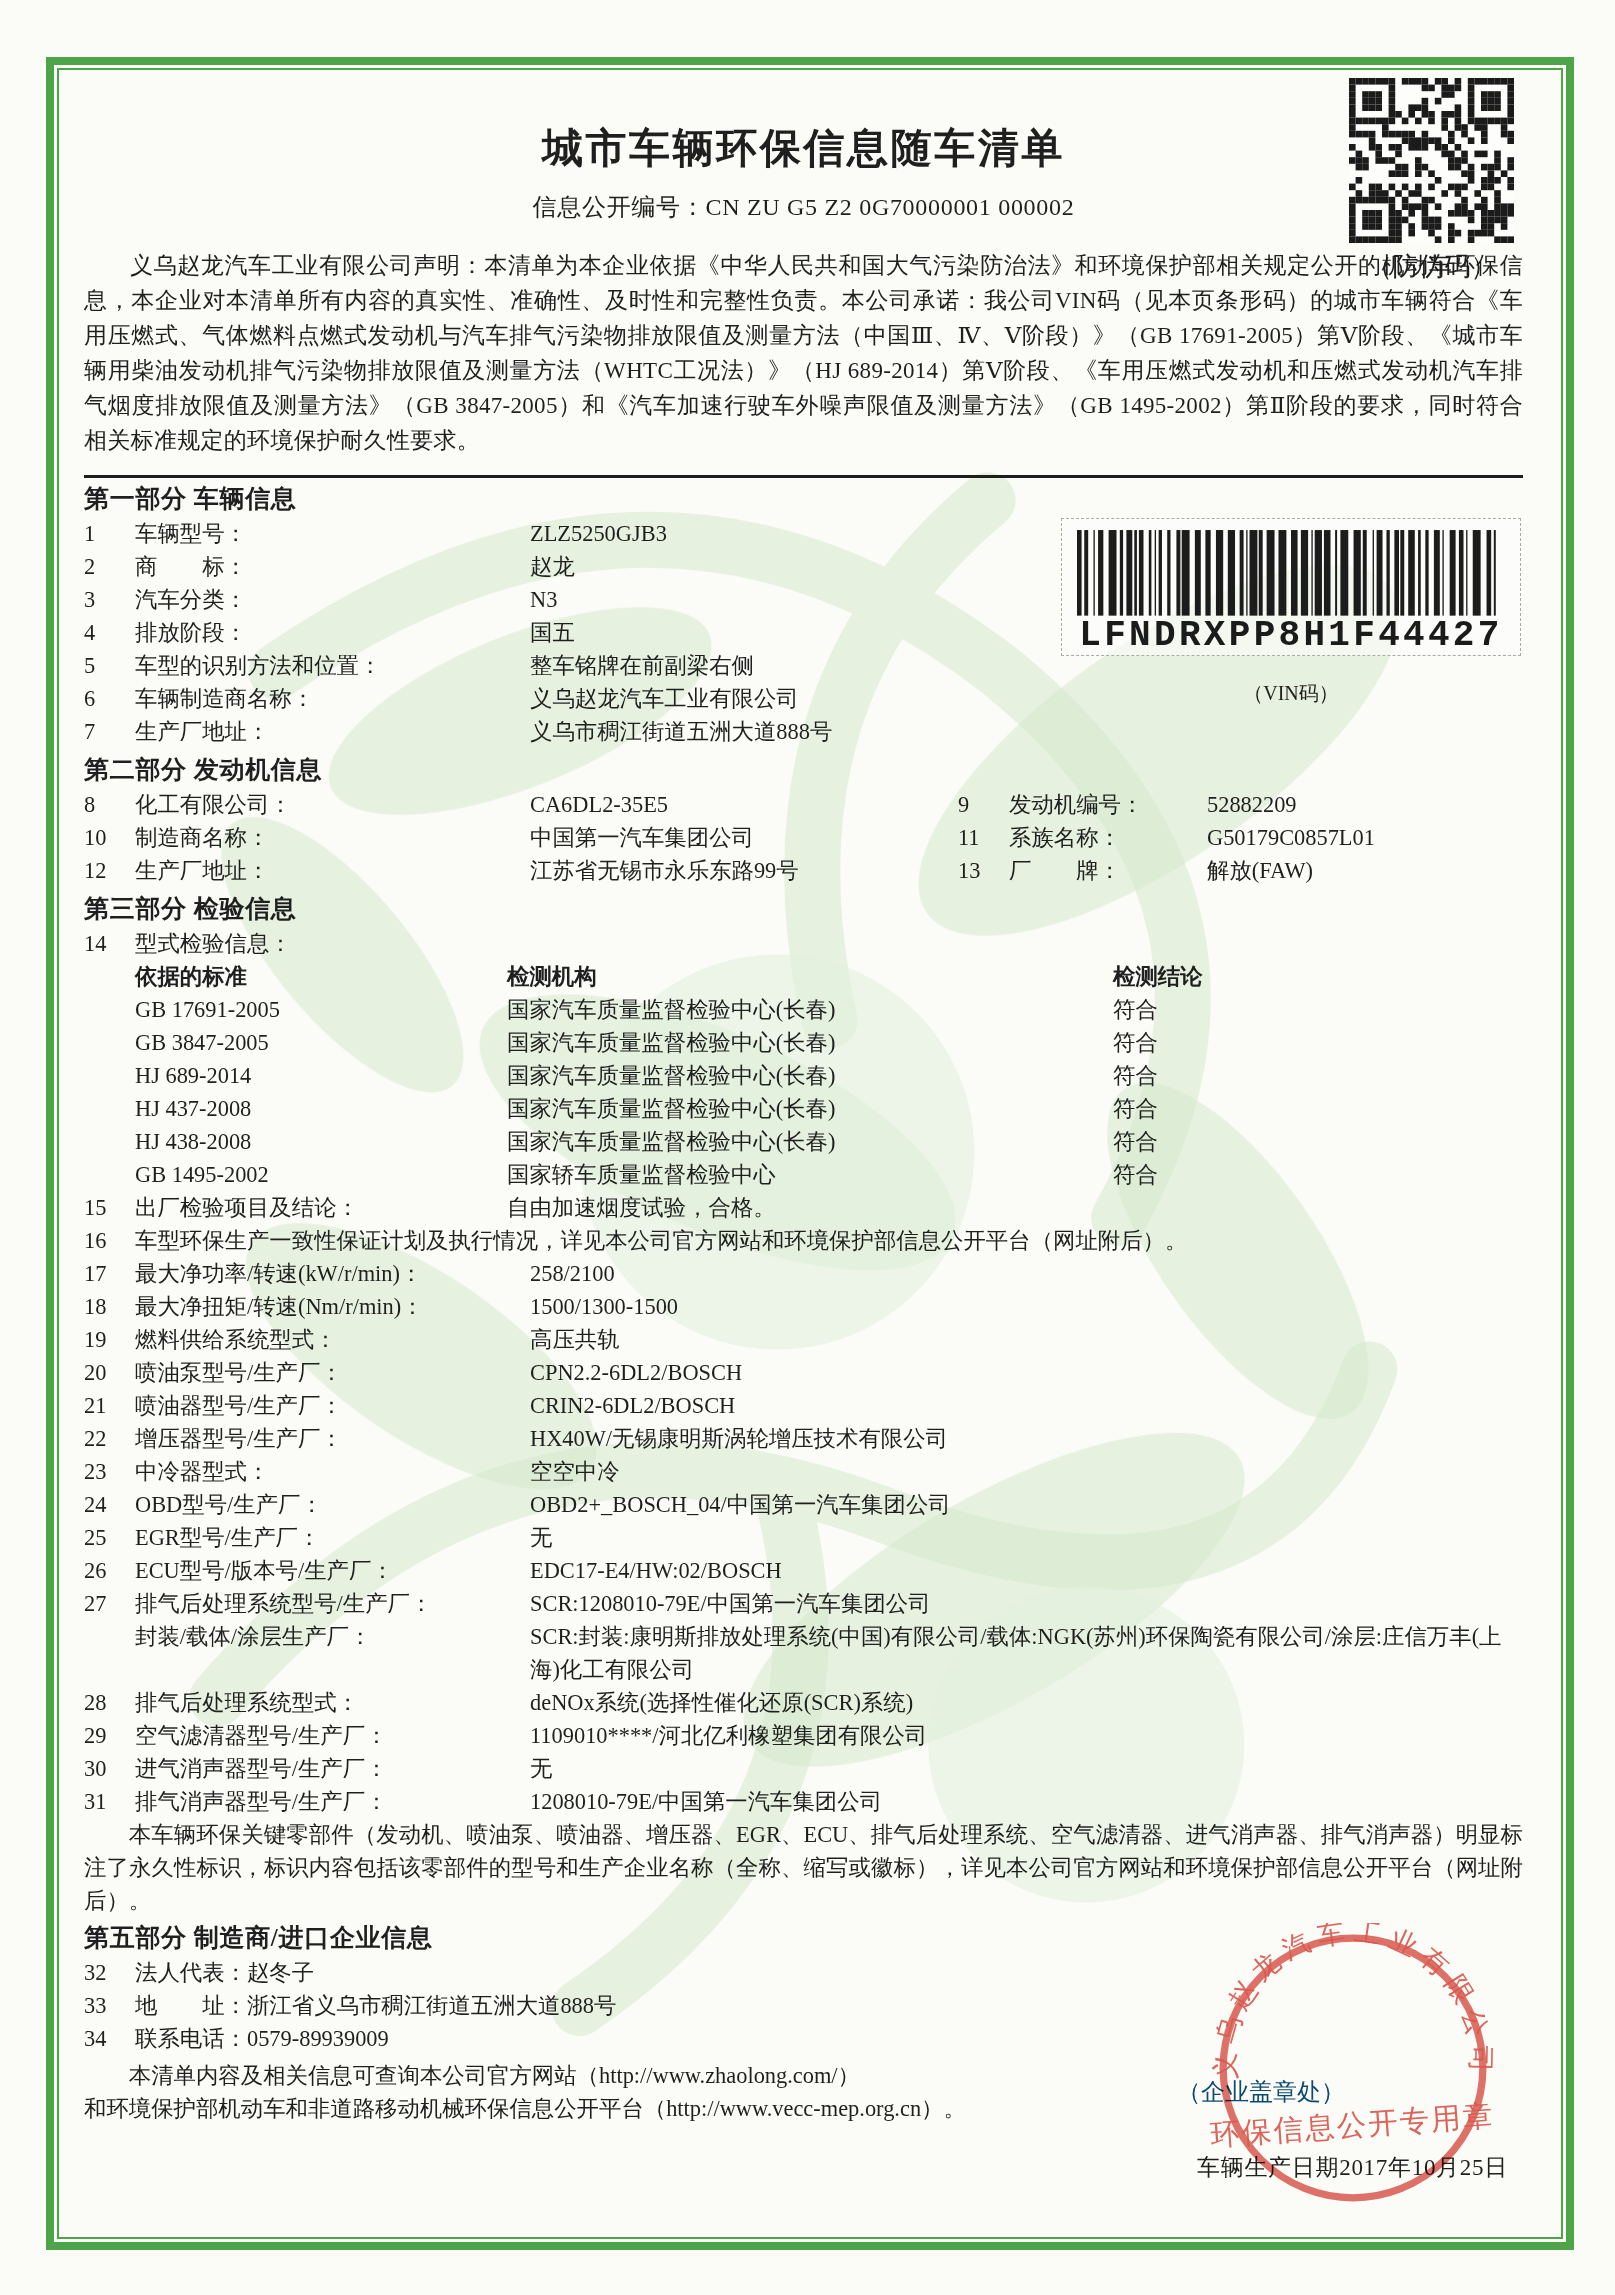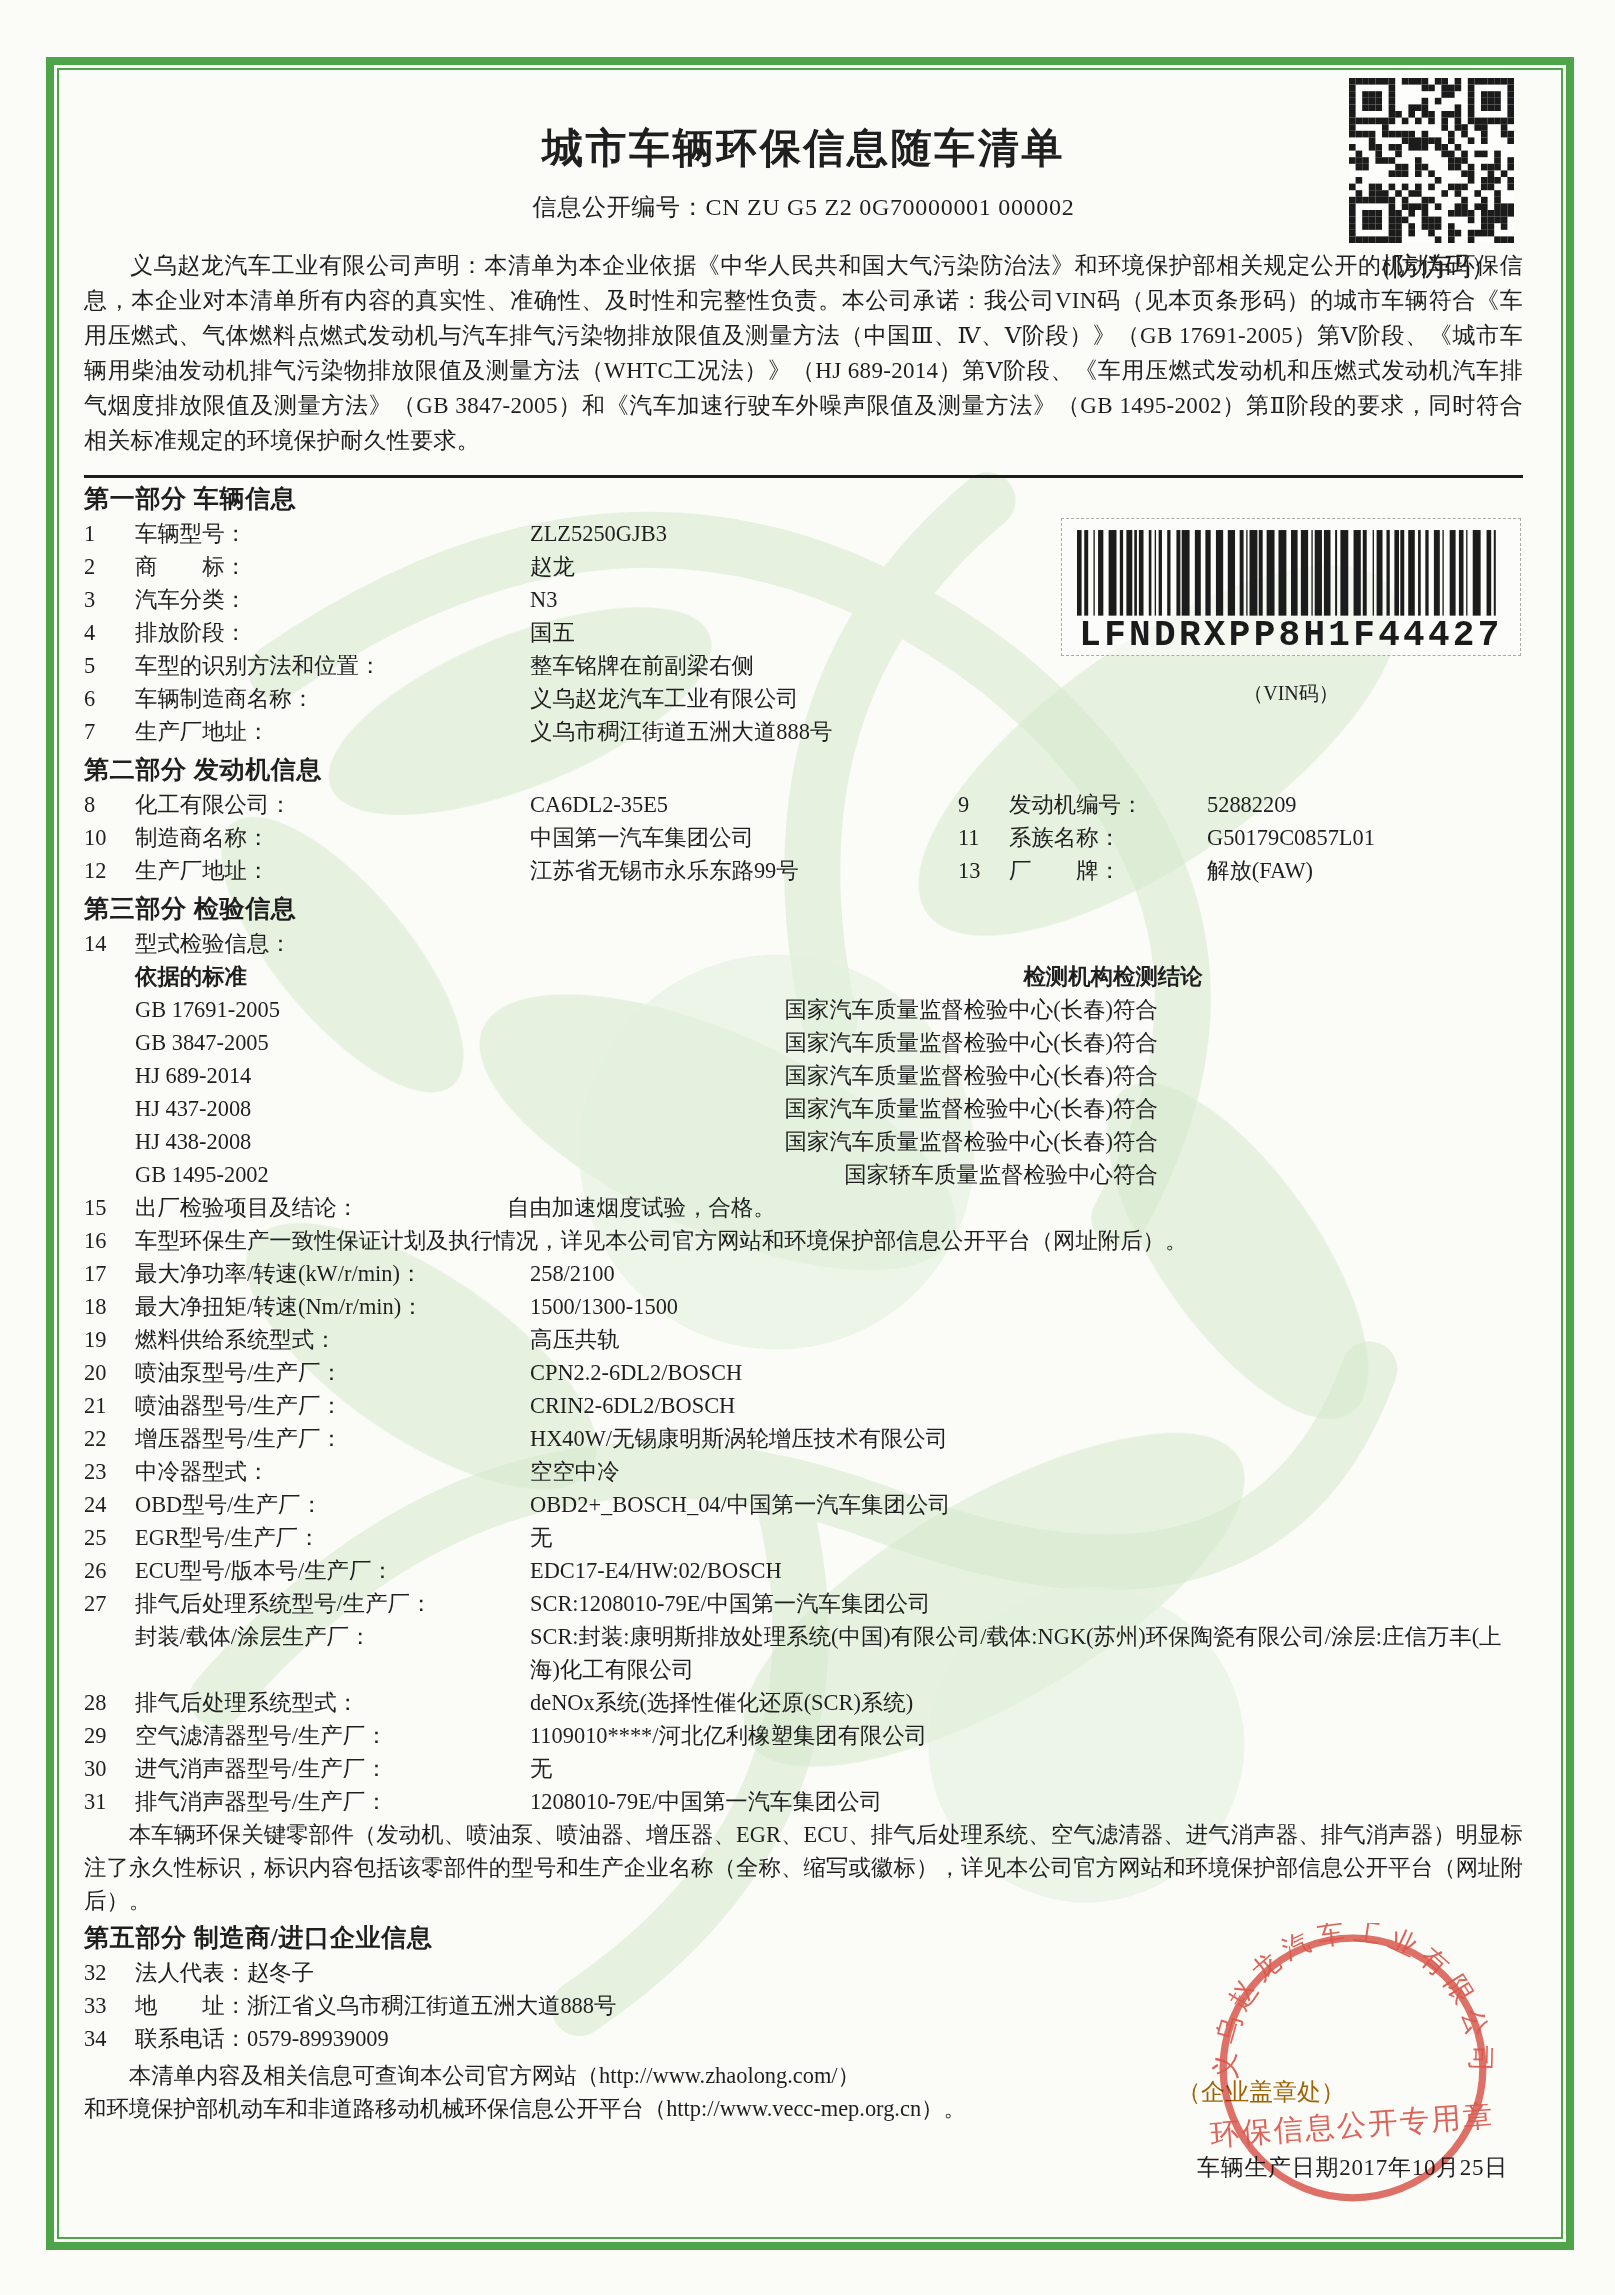--- a/index.html
+++ b/index.html
@@ -28,21 +28,21 @@
   .divider{margin-top:17px;height:3.3px;background:#1d1d1d;width:100%;}
   .sec-h{font-size:25px;font-weight:600;line-height:37px;margin-top:2.6px;letter-spacing:0.7px;}
   .row{display:flex;align-items:flex-start;font-size:22.4px;line-height:33px;}
   .no{flex:0 0 51px;}
   .lbl{flex:0 0 395px;white-space:nowrap;}
   .val{flex:1;}
   .val2{flex:0 0 428px;}
   .rlbl{flex:0 0 198px;white-space:nowrap;}
   .rval{flex:1;}
   .c-std{flex:0 0 372px;}
-  .c-org{flex:0 0 606px;text-align:right;}
+  .c-org{flex:0 0 606px;}
   .c-res{flex:1;}
   .thead{font-weight:600;}
   .lbl15{flex:0 0 372px;white-space:nowrap;}
   .para{margin:0;font-size:22.4px;line-height:33px;text-align:justify;text-indent:2em;}
   .para.noindent{text-indent:0;}
   .footer1{margin-top:4px;}
   
   .qr-block{position:absolute;left:1342px;top:78px;width:179px;z-index:2;text-align:center;}
   .qr-svg{display:block;margin:0 auto;background:#fdfdfb;}
   .qr-cap{margin-top:8px;font-size:26px;line-height:32px;}
@@ -50,21 +50,21 @@
   .bc-block{position:absolute;left:1061px;top:518px;width:460px;z-index:2;text-align:center;}
   .bc-box{border:1.3px dashed #a9aca4;padding:10.5px 13px 2.6px;background:rgba(253,253,251,0.6);}
   .bc-vin{
     font-family:"Liberation Mono","DejaVu Sans Mono",monospace;
     font-size:36px;line-height:34px;font-weight:700;letter-spacing:3.3px;color:#1b1b1b;
   }
   .bc-cap{margin-top:23px;font-size:20px;line-height:29px;}
   
   .stamp{position:absolute;left:1208px;top:1923px;z-index:3;mix-blend-mode:multiply;}
   .seal-hint{position:absolute;left:1177px;top:2076px;font-size:24px;z-index:2;
-    font-family:"Liberation Serif","DejaVu Serif",serif;color:#a16207;}
+    font-family:"Liberation Serif","DejaVu Serif",serif;color:#0c4a6e;}
   .prod-date{position:absolute;left:1197px;top:2152px;font-size:23px;z-index:2;
     font-family:"Liberation Serif","DejaVu Serif",serif;color:#1f1f1f;letter-spacing:0.7px;}
 </style>
 </head>
 <body>
 
 <div class="page">
 
   <svg class="wm" width="1615" height="2295" viewBox="0 0 2453 3486">
     <g fill="none" stroke="#d5e9cd" stroke-width="85" stroke-linecap="round" opacity="0.55">

